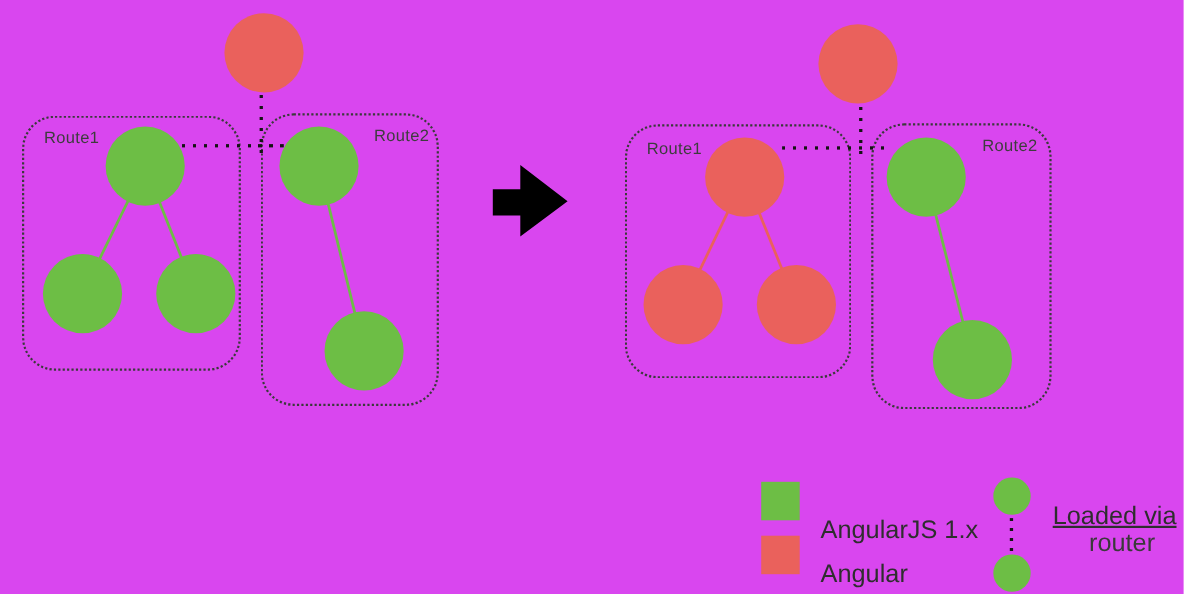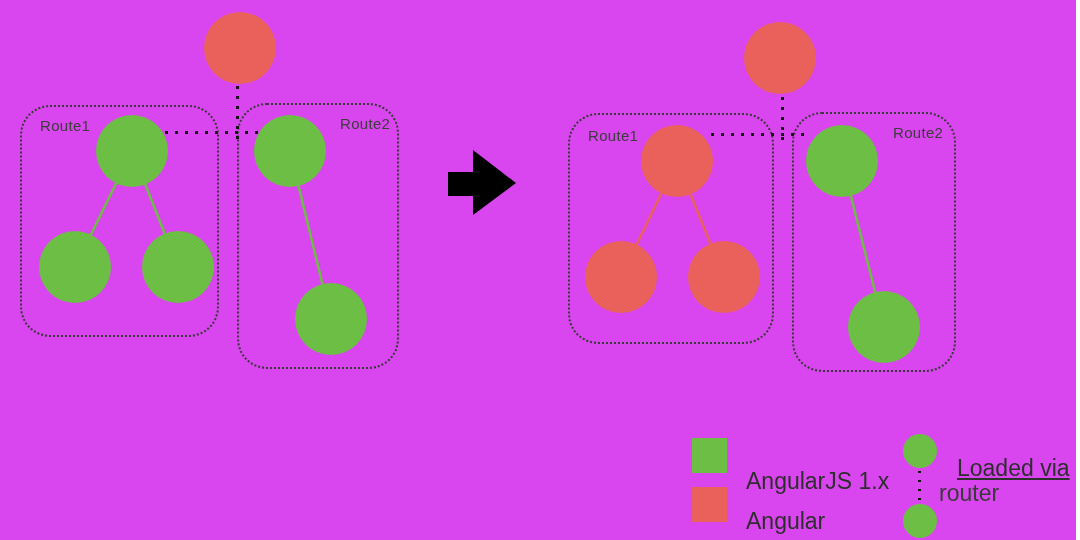--- a/index.html
+++ b/index.html
@@ -95,16 +95,16 @@
 
   <div class="legend-swatch" style="left: 692px; top: 438px; background: rgb(109, 190, 69);"></div>
   <div class="legend-label" style="left:746px;top:468px;">AngularJS 1.x</div>
   <div class="legend-swatch" style="left: 692px; top: 487px; background: rgb(234, 97, 92);"></div>
   <div class="legend-label" style="left:746px;top:508px;">Angular</div>
 
   <div class="node small" style="left: 903px; top: 434px; background: rgb(109, 190, 69);"></div>
   <div class="dot-line-v fine" style="left:918px;top:471px;height:30px;"></div>
   <div class="node small" style="left: 903px; top: 504px; background: rgb(109, 190, 69);"></div>
   <div class="loaded-text" style="left:957px;top:455px;text-decoration:underline;">Loaded via</div>
-  <div class="router-text" style="left:939px;top:480px;">router</div>
+  <div class="router-text" style="left:990px;top:480px;">router</div>
 
 
 </div>
 
 </body></html>

